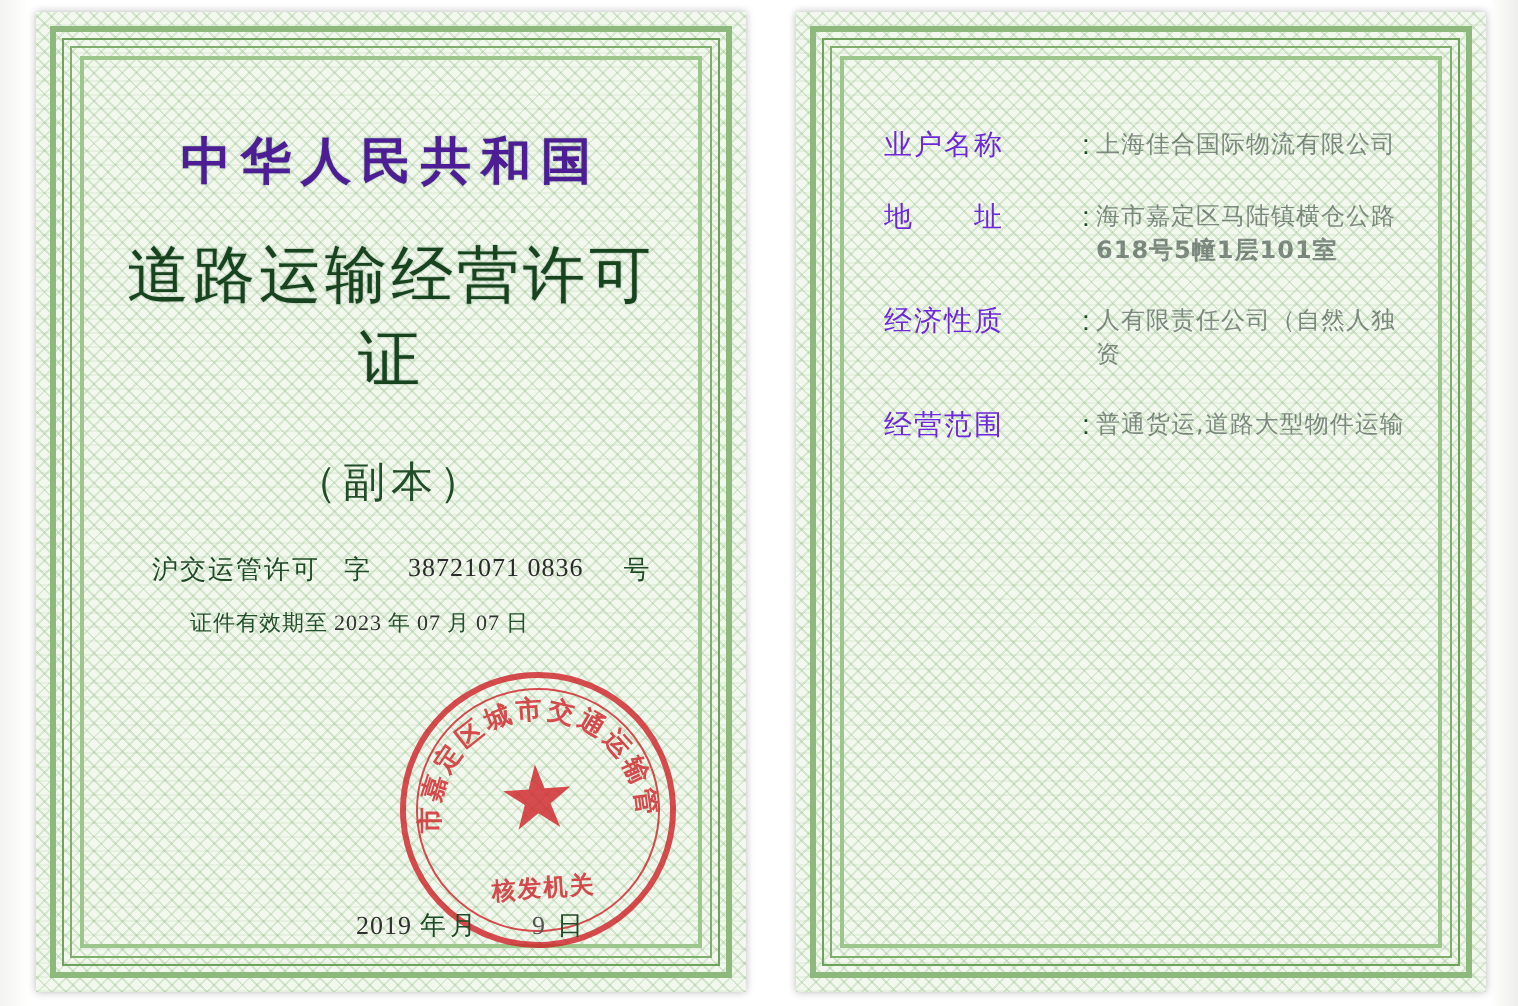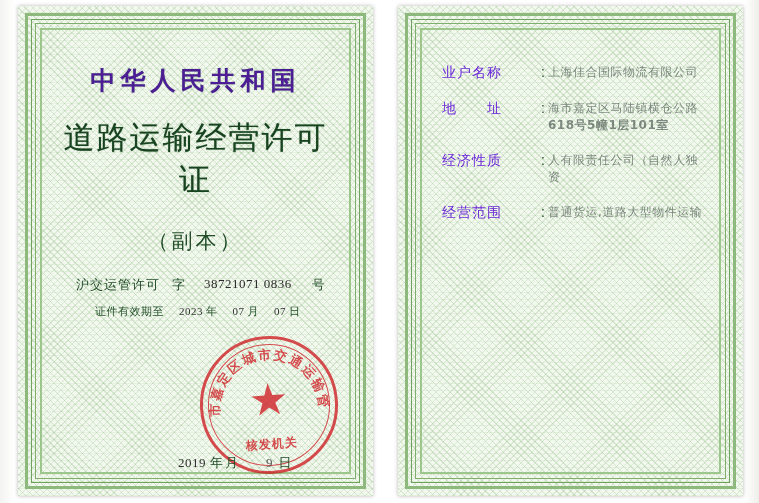--- a/index.html
+++ b/index.html
@@ -132,21 +132,21 @@
     position: absolute;
     left: 47px;
     top: 268px;
     display: flex;
     align-items: baseline;
     font-family: "DejaVu Sans", "Liberation Sans", sans-serif;
     font-size: 11px;
     color: #23502a;
     letter-spacing: 0.5px;
   }
-  .valid-row .v { font-family: "Liberation Serif", serif; color: #333; padding: 0 3px; margin-left: 12px; }
+  .valid-row .v { font-family: "Liberation Serif", serif; color: #333; padding: 0 3px; }
 
   
   .seal {
     position: absolute;
     left: 152px;
     top: 300px;
     width: 132px;
     height: 132px;
     border-radius: 50%;
     border: 3px solid #cf1d22;

